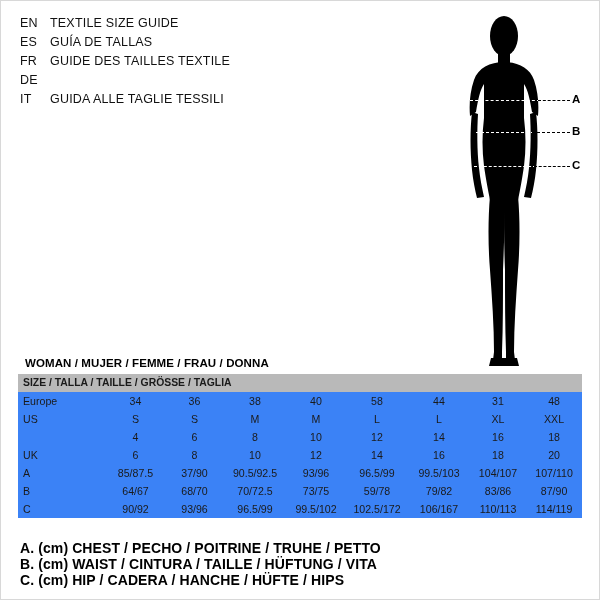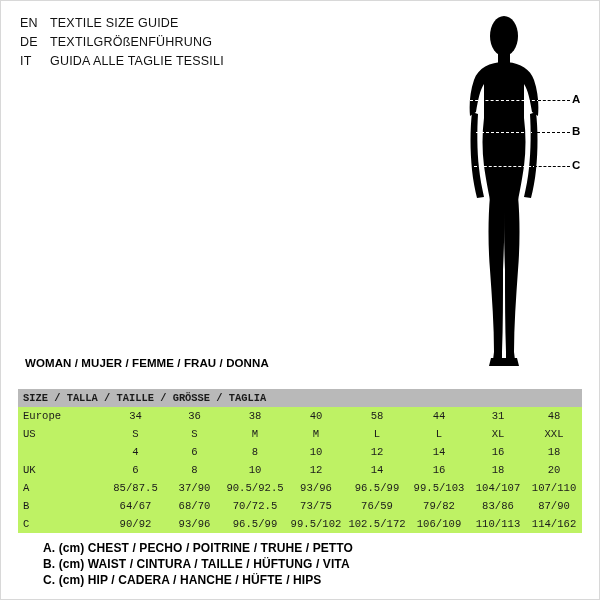--- a/index.html
+++ b/index.html
@@ -78,24 +78,23 @@
     top: 357px;
     left: 25px;
     font-size: 11.5px;
     font-weight: bold;
     letter-spacing: 0.1px;
   }
 
   
   .table-wrap {
     position: absolute;
-    top: 389px;
+    top: 374px;
     left: 18px;
     width: 564px;
-    font-family: Liberation Mono, monospace;
   }
   table.size-table {
     border-collapse: collapse;
     width: 564px;
     table-layout: fixed;
     font-size: 10.6px;
   }
   table.size-table td {
     padding: 0;
     height: 18px;
@@ -107,36 +106,35 @@
     text-align: left;
     padding-left: 5px;
   }
   tr.head-row td {
     background: #b9b9b9;
     font-weight: bold;
     font-size: 10.4px;
     color: #1a1a1a;
   }
   tr.shade td {
-    background: #bef264;
+    background: #3b82f6;
   }
   tr.plain td {
-    background: #bef264;
+    background: #3b82f6;
   }
 
   
   .notes {
     position: absolute;
     top: 540px;
     left: 20px;
-    font-size: 12px;
+    font-size: 14px;
     font-weight: bold;
     line-height: 16px;
     letter-spacing: 0.1px;
-    margin-left: 23px;
   }
   .note-line { white-space: nowrap; }
 
   
   .frame {
     position: absolute;
     top: 0; left: 0;
     width: 600px;
     height: 600px;
     border: 1px solid #d8d8d8;
@@ -148,22 +146,29 @@
 <body>
 
 <div class="page">
 
   <div class="lang-block">
     <div class="lang-row">
       <span class="lang-code">EN</span>
       <span class="lang-text">TEXTILE SIZE GUIDE</span>
     </div>
     <div class="lang-row">
+      <span class="lang-code">ES</span>
+      <span class="lang-text">GUÍA DE TALLAS</span>
+    </div>
+    <div class="lang-row">
+      <span class="lang-code">FR</span>
+      <span class="lang-text">GUIDE DES TAILLES TEXTILE</span>
+    </div>
+    <div class="lang-row">
       <span class="lang-code">DE</span>
-      <span class="lang-text">TEXTILGRÖßENFÜHRUNG</span>
     </div>
     <div class="lang-row">
       <span class="lang-code">IT</span>
       <span class="lang-text">GUIDA ALLE TAGLIE TESSILI</span>
     </div>
   </div>
 
   <div class="figure-wrap">
     <svg class="figure-svg" width="170" height="370" viewBox="0 0 170 370">
       <g fill="#000000">
@@ -306,36 +311,36 @@
           <td>104/107</td>
           <td>107/110</td>
         </tr>
 
         <tr class="plain">
           <td class="label">B</td>
           <td>64/67</td>
           <td>68/70</td>
           <td>70/72.5</td>
           <td>73/75</td>
-          <td>76/59</td>
+          <td>59/78</td>
           <td>79/82</td>
           <td>83/86</td>
           <td>87/90</td>
         </tr>
 
         <tr class="shade">
           <td class="label">C</td>
           <td>90/92</td>
           <td>93/96</td>
           <td>96.5/99</td>
           <td>99.5/102</td>
           <td>102.5/172</td>
-          <td>106/109</td>
+          <td>106/167</td>
           <td>110/113</td>
-          <td>114/162</td>
+          <td>114/119</td>
         </tr>
       </tbody>
     </table>
   </div>
 
   <div class="notes">
     <div class="note-line">A. (cm) CHEST / PECHO / POITRINE / TRUHE / PETTO</div>
     <div class="note-line">B. (cm) WAIST / CINTURA / TAILLE / HÜFTUNG / VITA</div>
     <div class="note-line">C. (cm) HIP / CADERA / HANCHE / HÜFTE / HIPS</div>
   </div>

